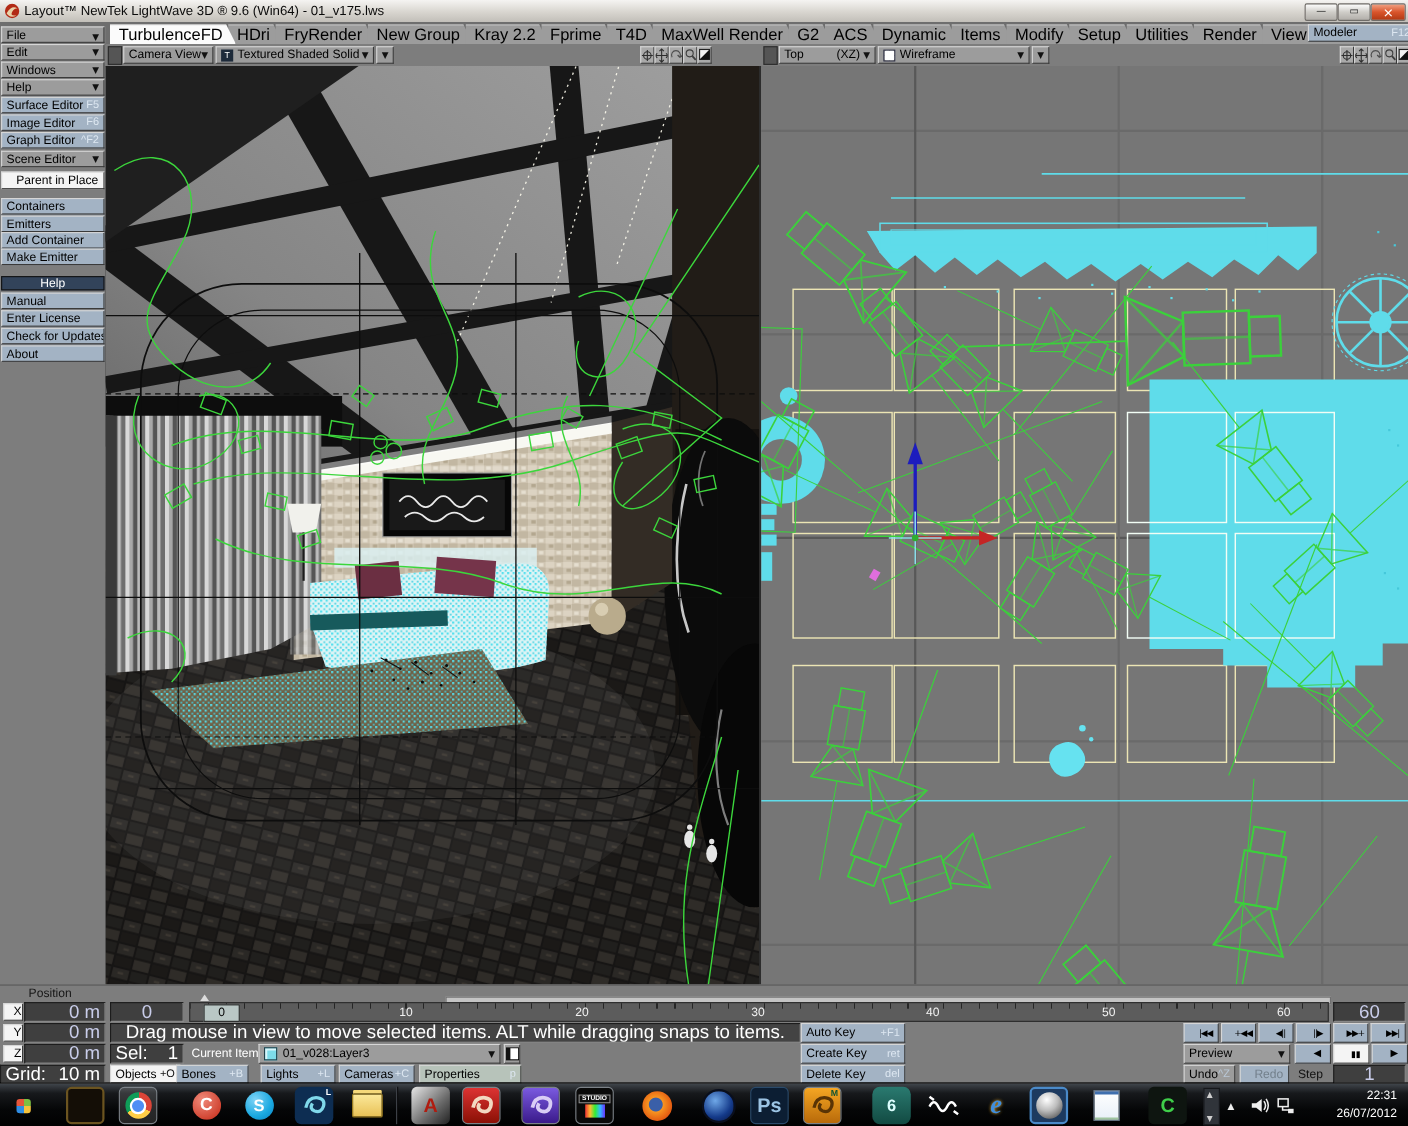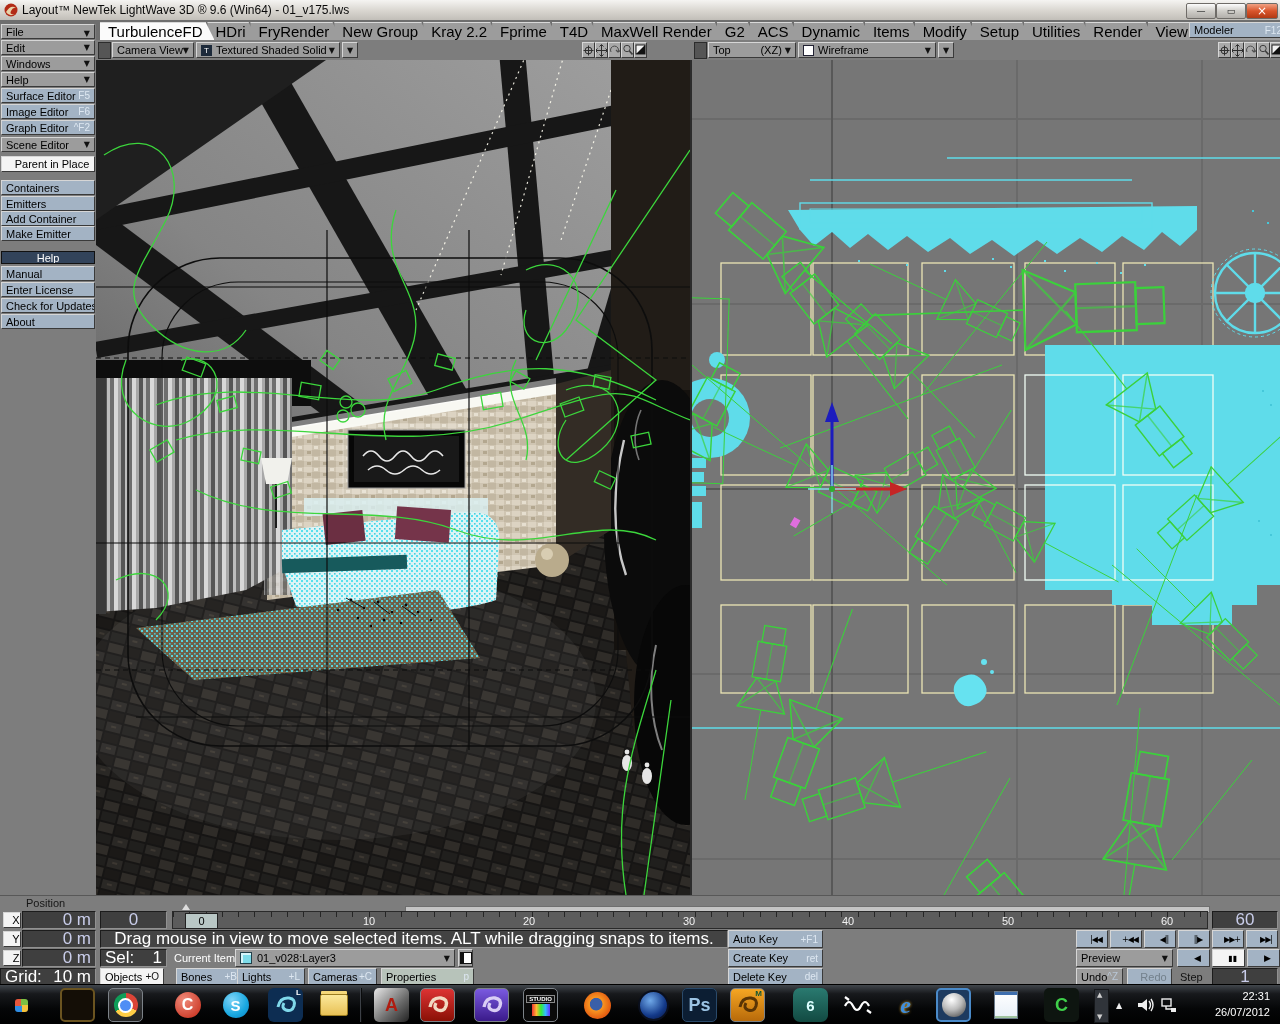--- a/index.html
+++ b/index.html
@@ -681,21 +681,21 @@
         <span class="dd glyph">▼</span>
     </div>
     <div class="btn" style="left:458px;top:53px;width:15px;height:18px;padding:0;">
       <span style="width:7px;height:10px;border:1px solid #111;background:#fff;margin:0 auto;border-left-width:4px;"></span>
     </div>
 
     <div class="btn white" style="left:100px;top:72px;width:64px;height:17px;">
         <span>Objects</span>
         <span class="key" style="color:#111">+O</span>
       </div>
-    <div class="btn blue" style="left:176px;top:72px;width:66px;height:17px;">
+    <div class="btn blue" style="left:160px;top:72px;width:66px;height:17px;">
         <span>Bones</span>
         <span class="key">+B</span>
       </div>
     <div class="btn blue" style="left:237px;top:72px;width:68px;height:17px;">
         <span>Lights</span>
         <span class="key">+L</span>
       </div>
     <div class="btn blue" style="left:308px;top:72px;width:69px;height:17px;">
         <span>Cameras</span>
         <span class="key">+C</span>

